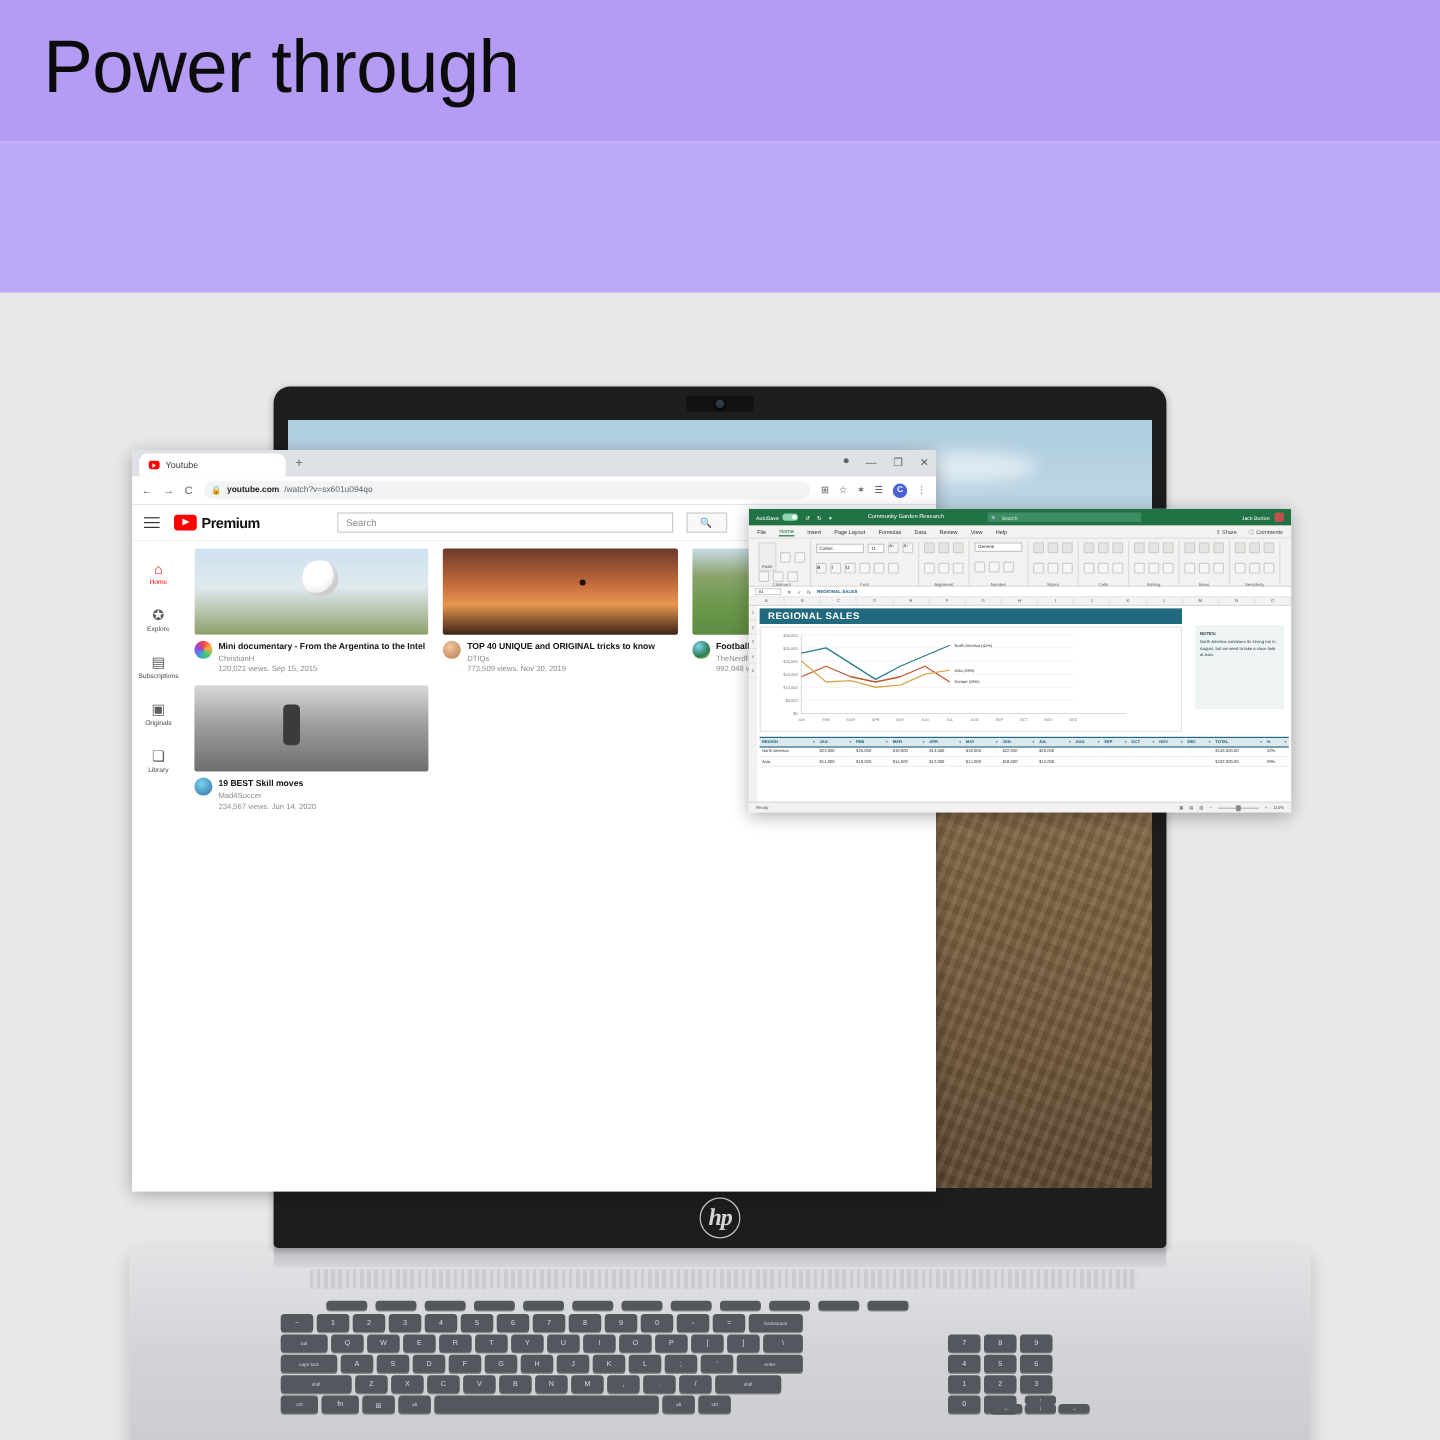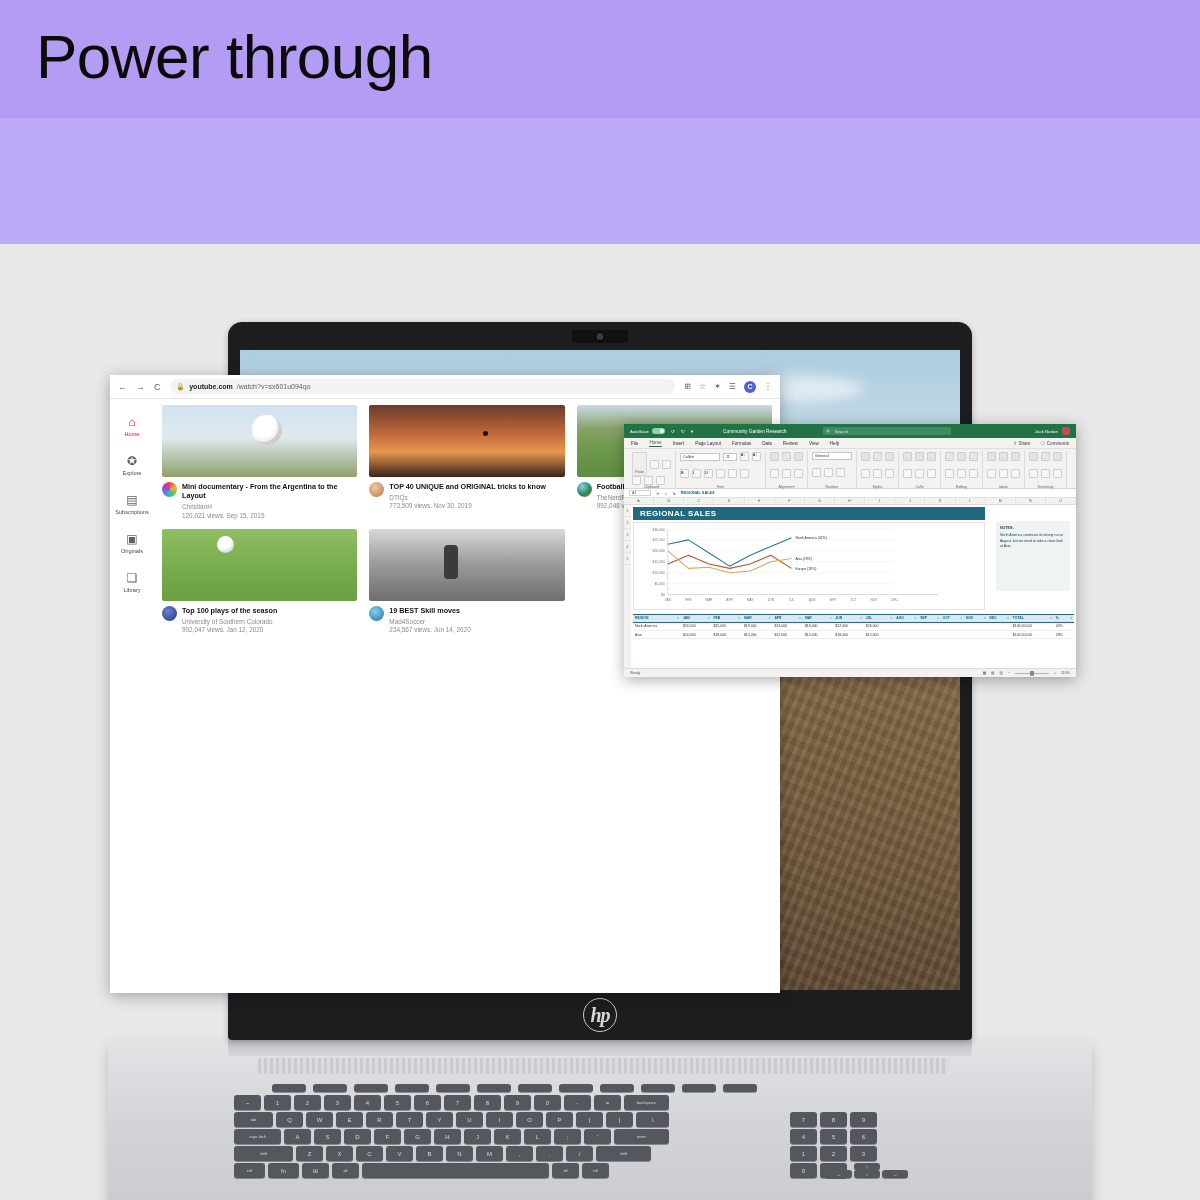--- a/index.html
+++ b/index.html
@@ -519,40 +519,69 @@
           <div class="wp-cloud" style="left:48%;top:14%;width:190px;height:30px;"></div>
           <div class="wp-cloud" style="left:70%;top:4%;width:120px;height:26px;"></div>
           <div class="wp-rock"></div>
         </div>
       </div>
       <div class="hp-logo">hp</div>
     </div>
 
     <div class="yt-window">
 
+      <div class="yt-tabbar">
+        <div class="yt-tab">
+          <span class="yt-fav"></span>
+          <span>Youtube</span>
+        </div>
+        <div class="tab-plus">+</div>
+        <div class="win-ctrls">
+          <span>⏺</span>
+          <span>—</span>
+          <span>❐</span>
+          <span>✕</span>
+        </div>
+      </div>
 
       <div class="yt-urlbar">
         <span class="nav-ico">←</span>
         <span class="nav-ico">→</span>
         <span class="nav-ico">C</span>
         <div class="url-pill">
           <span>🔒</span>
           <span class="url-strong">youtube.com</span>
             <span>/watch?v=sx601u094qo</span>
         </div>
         <div class="url-icons">
           <span>⊞</span>
           <span>☆</span>
           <span>✶</span>
           <span>☰</span>
           <span class="avatar-c">C</span>
           <span>⋮</span>
         </div>
       </div>
 
+      <div class="yt-header">
+        <div class="burger">
+            <i></i>
+            <i></i>
+            <i></i>
+          </div>
+        <div class="yt-brand">
+          <span class="yt-play"></span>
+          <span class="yt-premium">Premium</span>
+        </div>
+        <div class="yt-search">
+          <span>Search</span>
+        </div>
+        <div class="yt-search-btn">🔍</div>
+        <div class="mic">🎙</div>
+      </div>
 
       <div class="yt-body">
         <div class="yt-side" id="yt-side">
             <div class="side-item active">
               <div class="side-ico">⌂</div>
               <div>Home</div>
             </div>
             <div class="side-item">
               <div class="side-ico">✪</div>
               <div>Explore</div>
@@ -570,21 +599,21 @@
               <div>Library</div>
             </div>
           </div>
         <div class="yt-main">
           <div class="vid-grid" id="vid-grid">
               <div>
                 <div class="vid-thumb th1"></div>
                 <div class="vid-meta">
                   <div class="vid-av av1"></div>
                   <div>
-                    <div class="vid-t">Mini documentary - From the Argentina to the Layout</div>
+                    <div class="vid-t">Mini documentary - From the Argentina to the Intel</div>
                     <div class="vid-ch">ChristianH</div>
                     <div class="vid-stats">120,021 views.   Sep 15, 2015</div>
                   </div>
                 </div>
               </div>
               <div>
                 <div class="vid-thumb th2"></div>
                 <div class="vid-meta">
                   <div class="vid-av av2"></div>
                   <div>
@@ -595,31 +624,20 @@
                 </div>
               </div>
               <div>
                 <div class="vid-thumb th3"></div>
                 <div class="vid-meta">
                   <div class="vid-av av3"></div>
                   <div>
                     <div class="vid-t">Football NEW Beach American League</div>
                     <div class="vid-ch">TheNerdFootballfan</div>
                     <div class="vid-stats">992,048 views.   Apr 20, 2020</div>
-                  </div>
-                </div>
-              </div>
-              <div>
-                <div class="vid-thumb th4"></div>
-                <div class="vid-meta">
-                  <div class="vid-av av4"></div>
-                  <div>
-                    <div class="vid-t">Top 100 plays of the season</div>
-                    <div class="vid-ch">University of Southern Colorado</div>
-                    <div class="vid-stats">992,047 views.   Jan 12, 2020</div>
                   </div>
                 </div>
               </div>
               <div>
                 <div class="vid-thumb th6"></div>
                 <div class="vid-meta">
                   <div class="vid-av av6"></div>
                   <div>
                     <div class="vid-t">19 BEST Skill moves</div>
                     <div class="vid-ch">Mad4Soccer</div>

